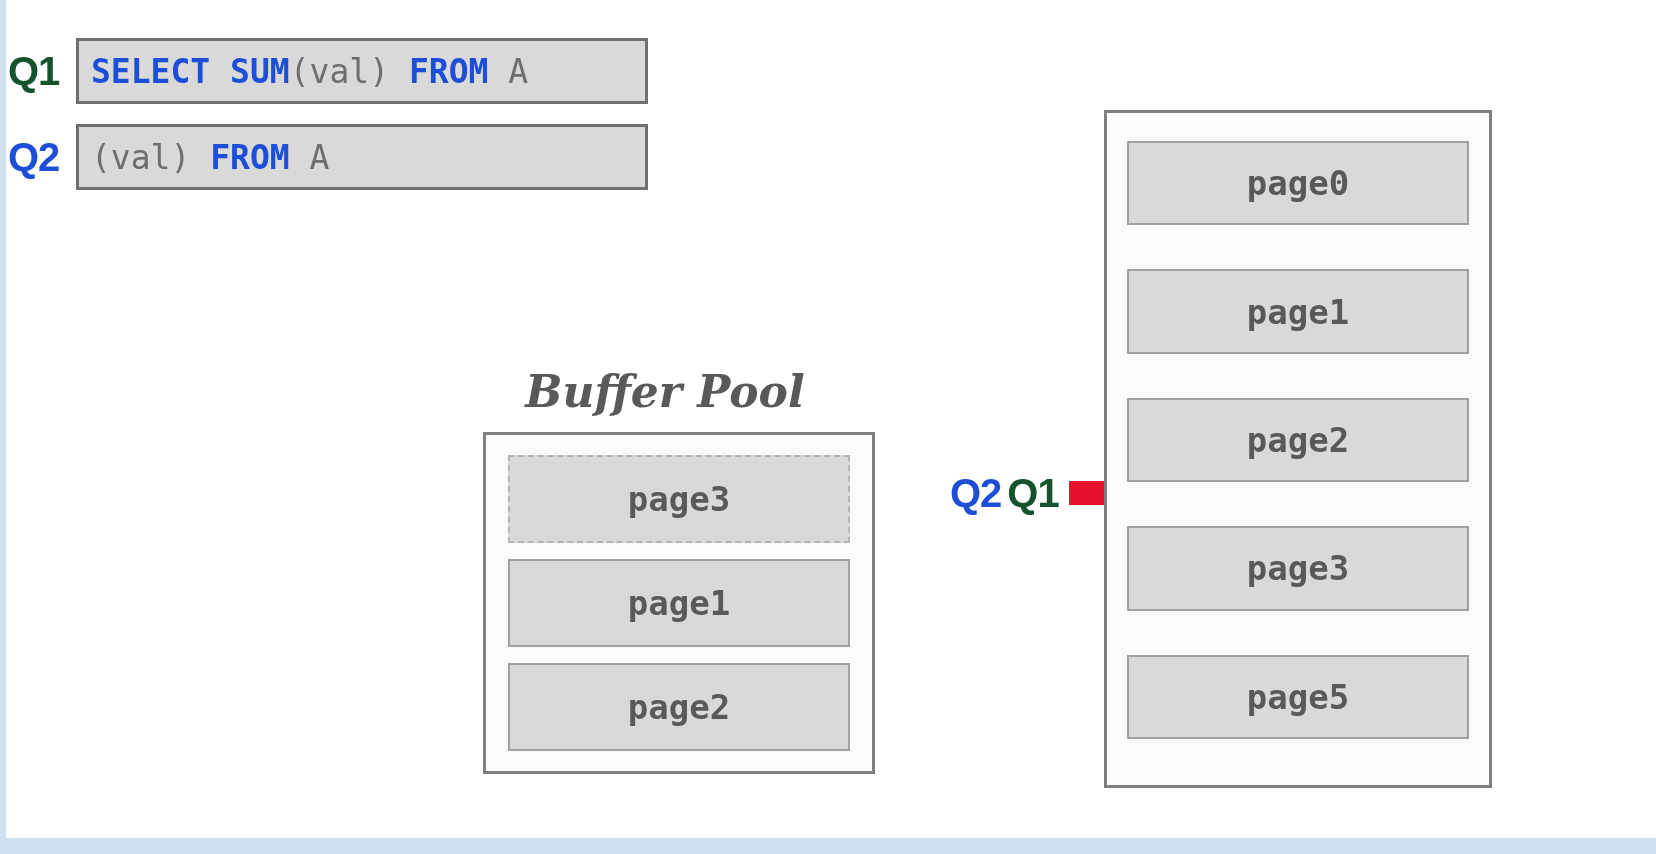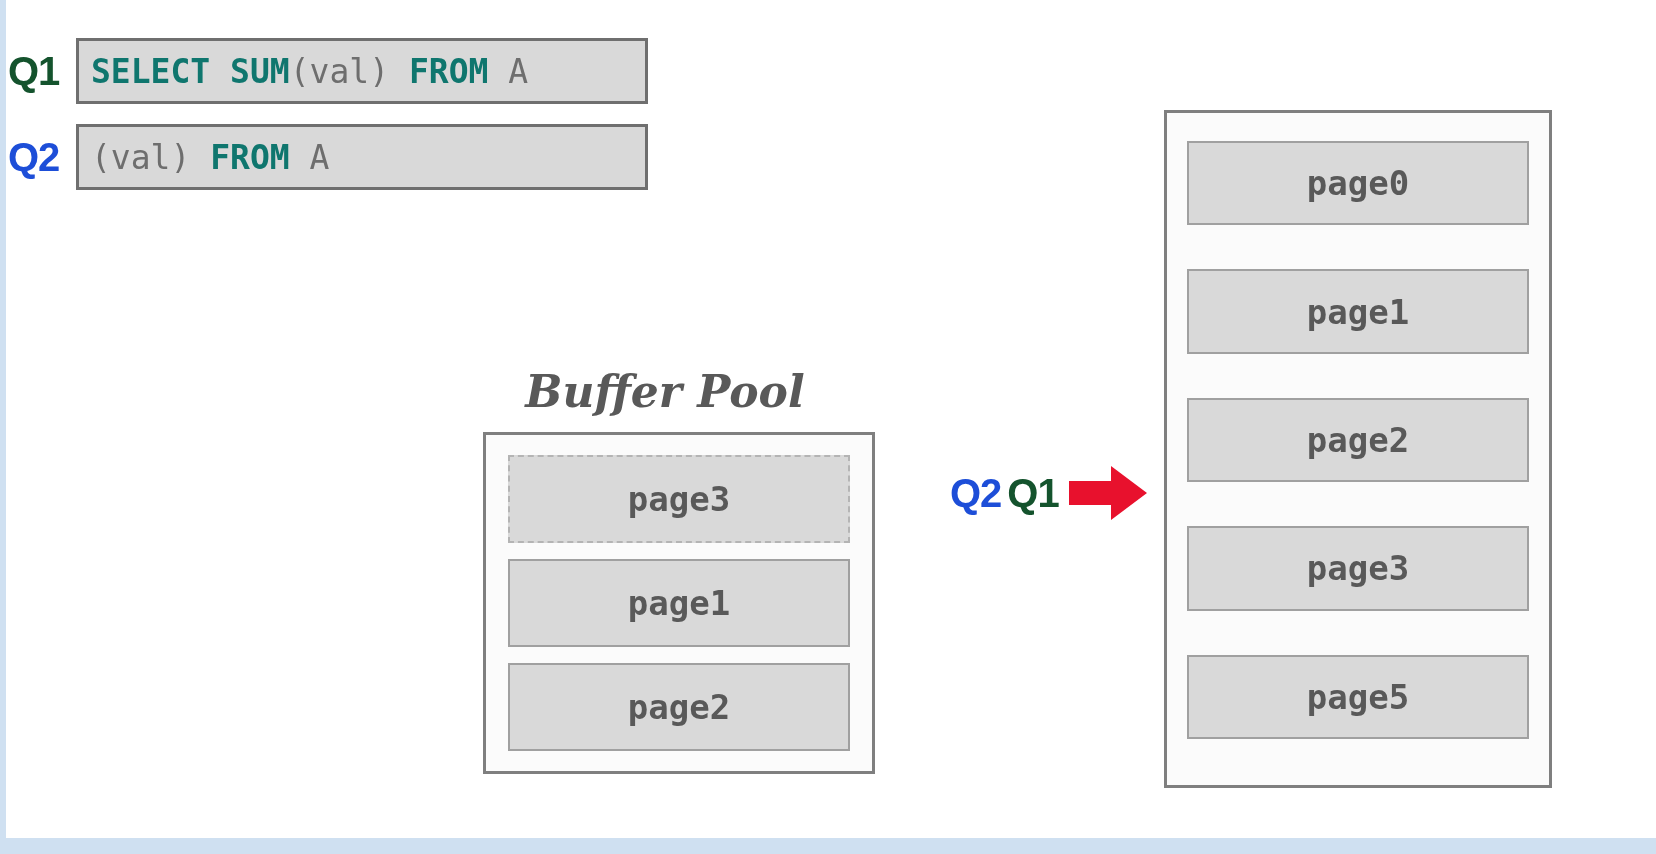--- a/index.html
+++ b/index.html
@@ -45,21 +45,21 @@
     background: #d9d9d9;
     border: 3px solid #6f6f6f;
     display: flex;
     align-items: center;
     padding-left: 12px;
     font-family: "DejaVu Sans Mono", monospace;
     font-size: 33px;
     color: #595959;
     white-space: pre;
   }
-  .sql-box .kw { font-weight: bold; color: #0f766e; }
+  .sql-box .kw { font-weight: bold; color: #1d4ed8; }
   .sql-box .id { font-weight: normal; color: #6e6e6e; }
 
   
   .section-title {
     position: absolute;
     text-align: center;
     font-family: "DejaVu Serif", serif;
     font-style: italic;
     font-weight: bold;
     font-size: 44px;
@@ -90,21 +90,21 @@
   }
 
   #buffer-pool {
     left: 483px; top: 432px; width: 392px; height: 342px;
     padding: 20px 22px;
     gap: 16px;
   }
   #buffer-pool .page-box { flex: 1; }
 
   #disk-pages {
-    left: 1164px; top: 110px; width: 388px; height: 678px;
+    left: 1104px; top: 110px; width: 388px; height: 678px;
     padding: 28px 20px 46px 20px;
     gap: 44px;
   }
   #disk-pages .page-box { flex: 1; }
 
   #buffer-title { left: 469px; top: 366px; width: 392px; }
   #disk-title   { left: 1152px; top: 44px; width: 388px; }
 
   
   .fetch-cluster {

